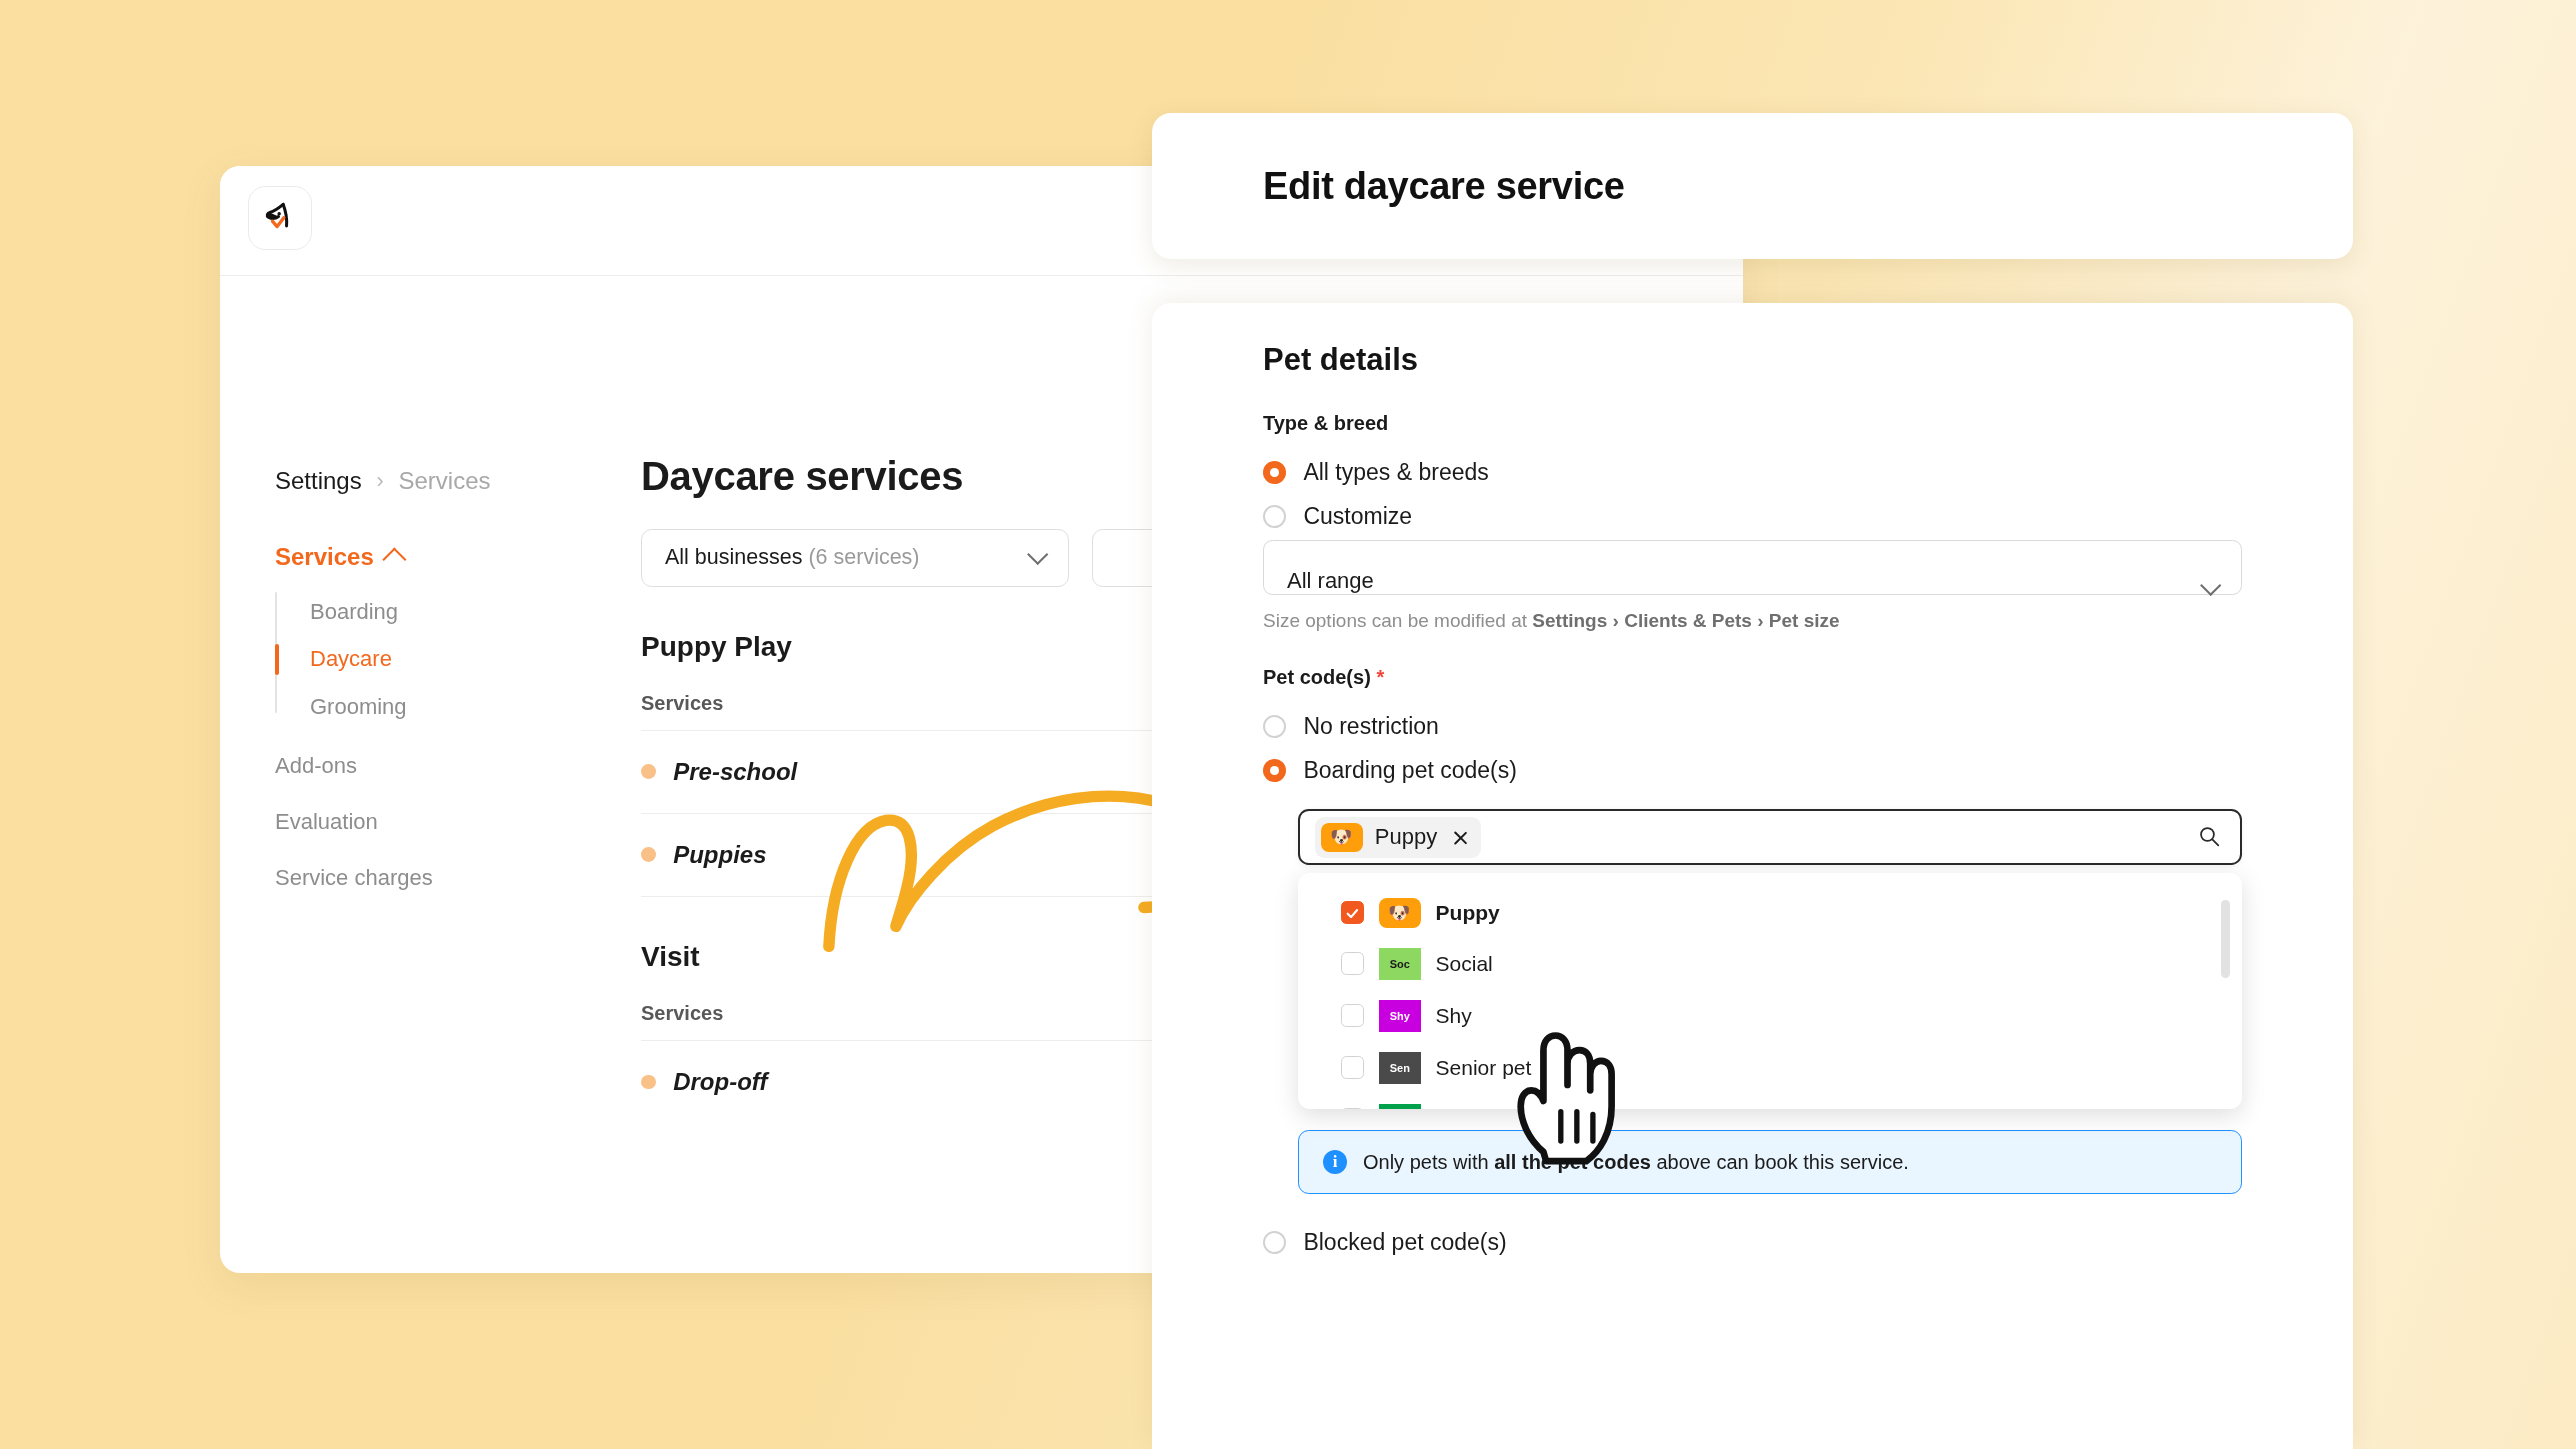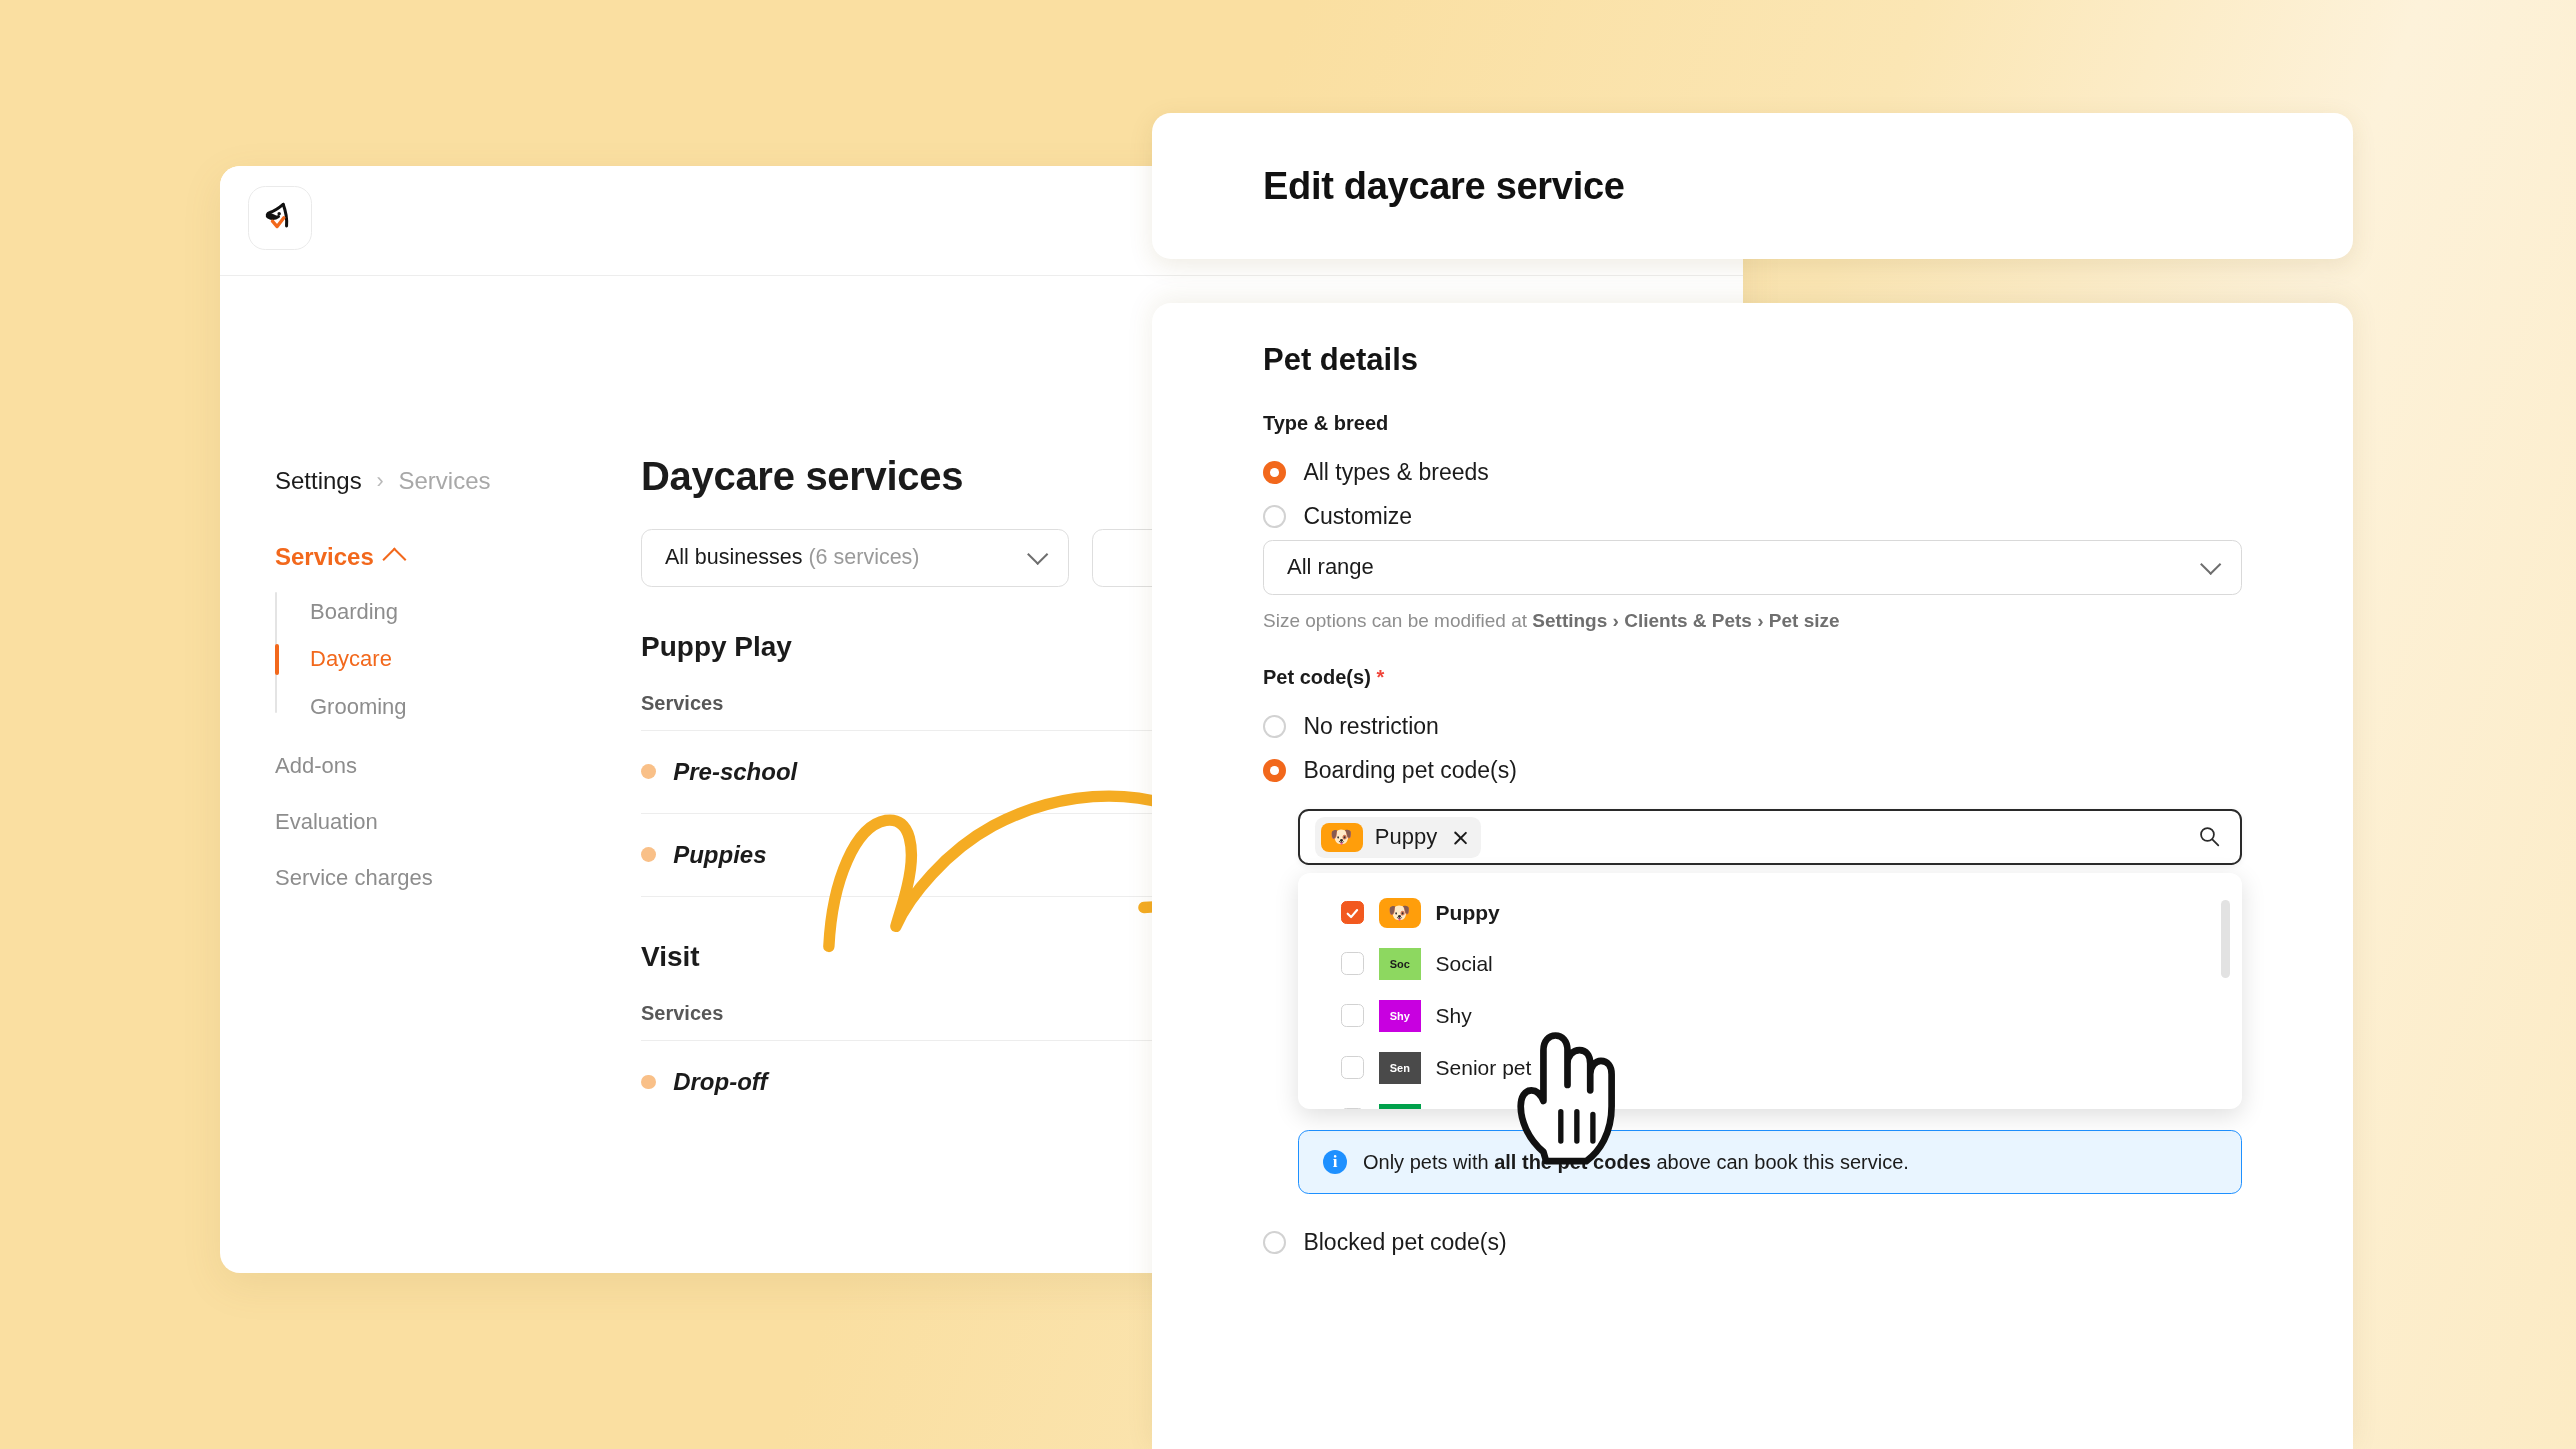--- a/index.html
+++ b/index.html
@@ -158,21 +158,21 @@
   }
   .radio.on {
     border: 2px solid #F2681C; background:#F2681C;
     display:flex; align-items:center; justify-content:center;
   }
   .radio.on:after { content:""; width:8.7px; height:8.7px; border-radius:50%; background:#fff; }
   .radio-label { font-size: 23px; color:#1B1B1B; }
 
   .select-box {
     height: 55px; border:1.3px solid #D9D9D9; border-radius: 9.4px;
-    display:flex; align-items:center; justify-content:space-between;
+    display:flex; align-items:flex-end; justify-content:space-between;
     padding: 0 23px; font-size: 22px; color:#1B1B1B; background:#fff;
     box-sizing:border-box;
   }
   .helper {
     font-size: 19px; color:#8E8E8E; margin-top: 14.8px;
   }
   .helper b { color:#6F6F6F; font-weight:700; }
 
   
   #combo-wrap { margin-left: 35px; margin-top: 16px; position:relative; }

